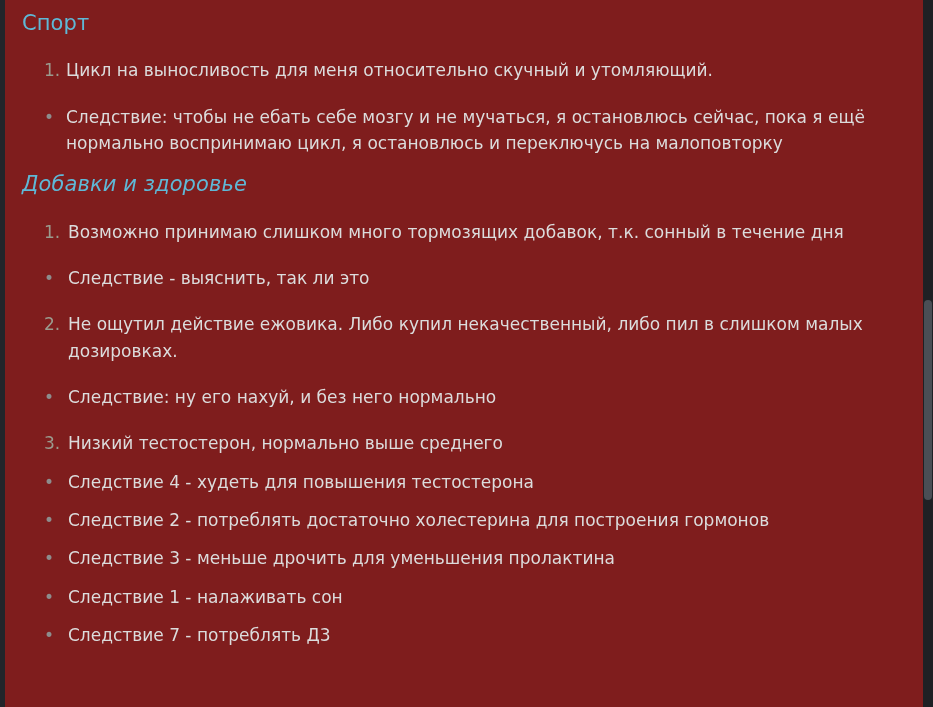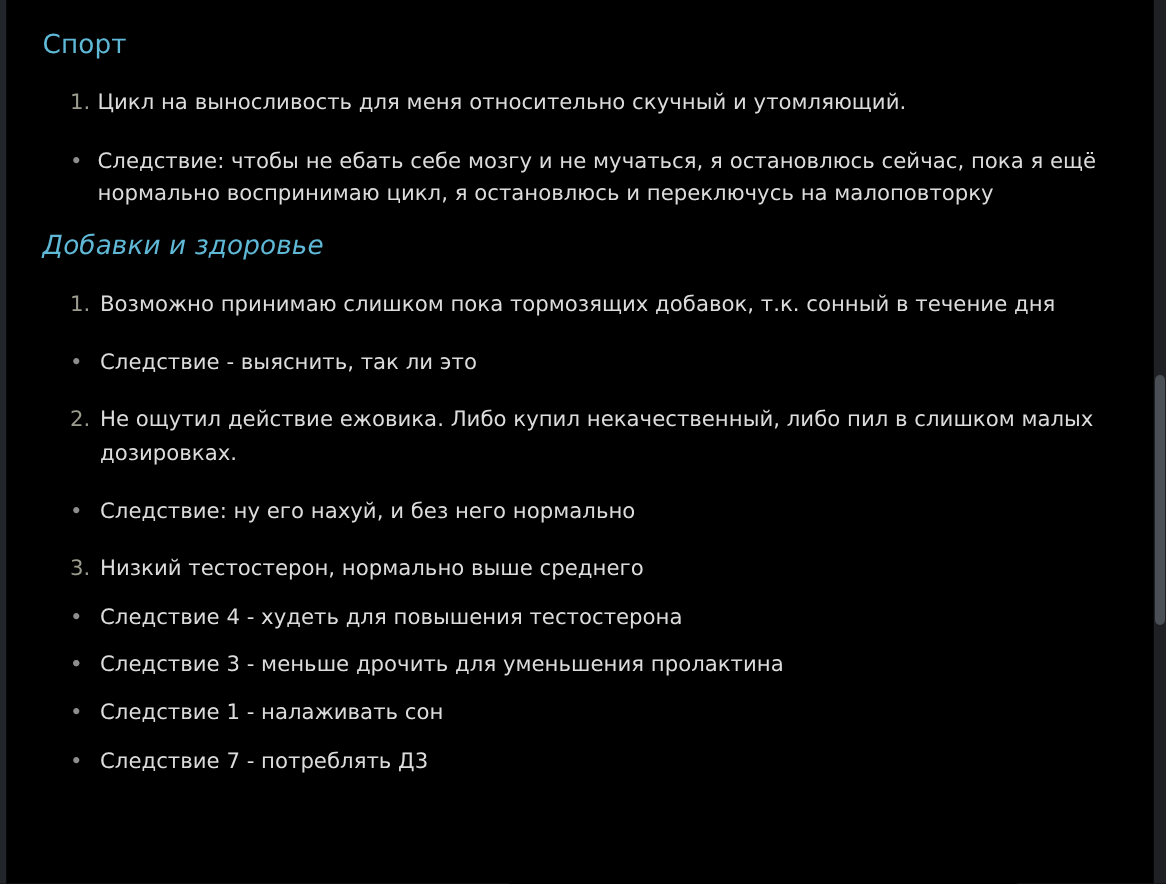--- a/index.html
+++ b/index.html
@@ -12,23 +12,23 @@
     height: 707px;
     overflow: hidden;
     font-family: "DejaVu Sans", sans-serif;
     color: #d7d7d7;
     position: relative;
   }
   .page {
     position: relative;
     width: 933px;
     height: 707px;
-    background: #000000;
+    background: #7f1d1d;
     box-sizing: border-box;
-    padding: 12px;
+    padding: 0;
   }
   .left-rail {
     position: absolute;
     left: 0;
     top: 0;
     bottom: 0;
     width: 5px;
     background: #22252a;
   }
   .scrollbar {
@@ -138,21 +138,21 @@
         </li>
       </ul>
     </div>
 
     <div class="section-supp">
       <h2 class="section-title">Добавки и здоровье</h2>
 
       <ol class="num-list">
         <li>
           <span class="marker">1.</span>
-          <span>Возможно принимаю слишком пока тормозящих добавок, т.к. сонный в течение дня</span>
+          <span>Возможно принимаю слишком много тормозящих добавок, т.к. сонный в течение дня</span>
         </li>
       </ol>
 
       <ul class="bullet-list">
         <li>
           <span class="bullet">•</span>
           <span>Следствие - выяснить, так ли это</span>
         </li>
       </ul>
 
@@ -177,20 +177,21 @@
         </li>
       </ol>
 
       <ul class="bullet-list">
         <li class="tight">
           <span class="bullet">•</span>
           <span>Следствие 4 - худеть для повышения тестостерона</span>
         </li>
         <li class="tight">
           <span class="bullet">•</span>
+          <span>Следствие 2 - потреблять достаточно холестерина для построения гормонов</span>
         </li>
         <li class="tight">
           <span class="bullet">•</span>
           <span>Следствие 3 - меньше дрочить для уменьшения пролактина</span>
         </li>
         <li class="tight">
           <span class="bullet">•</span>
           <span>Следствие 1 - налаживать сон</span>
         </li>
         <li class="tight">

